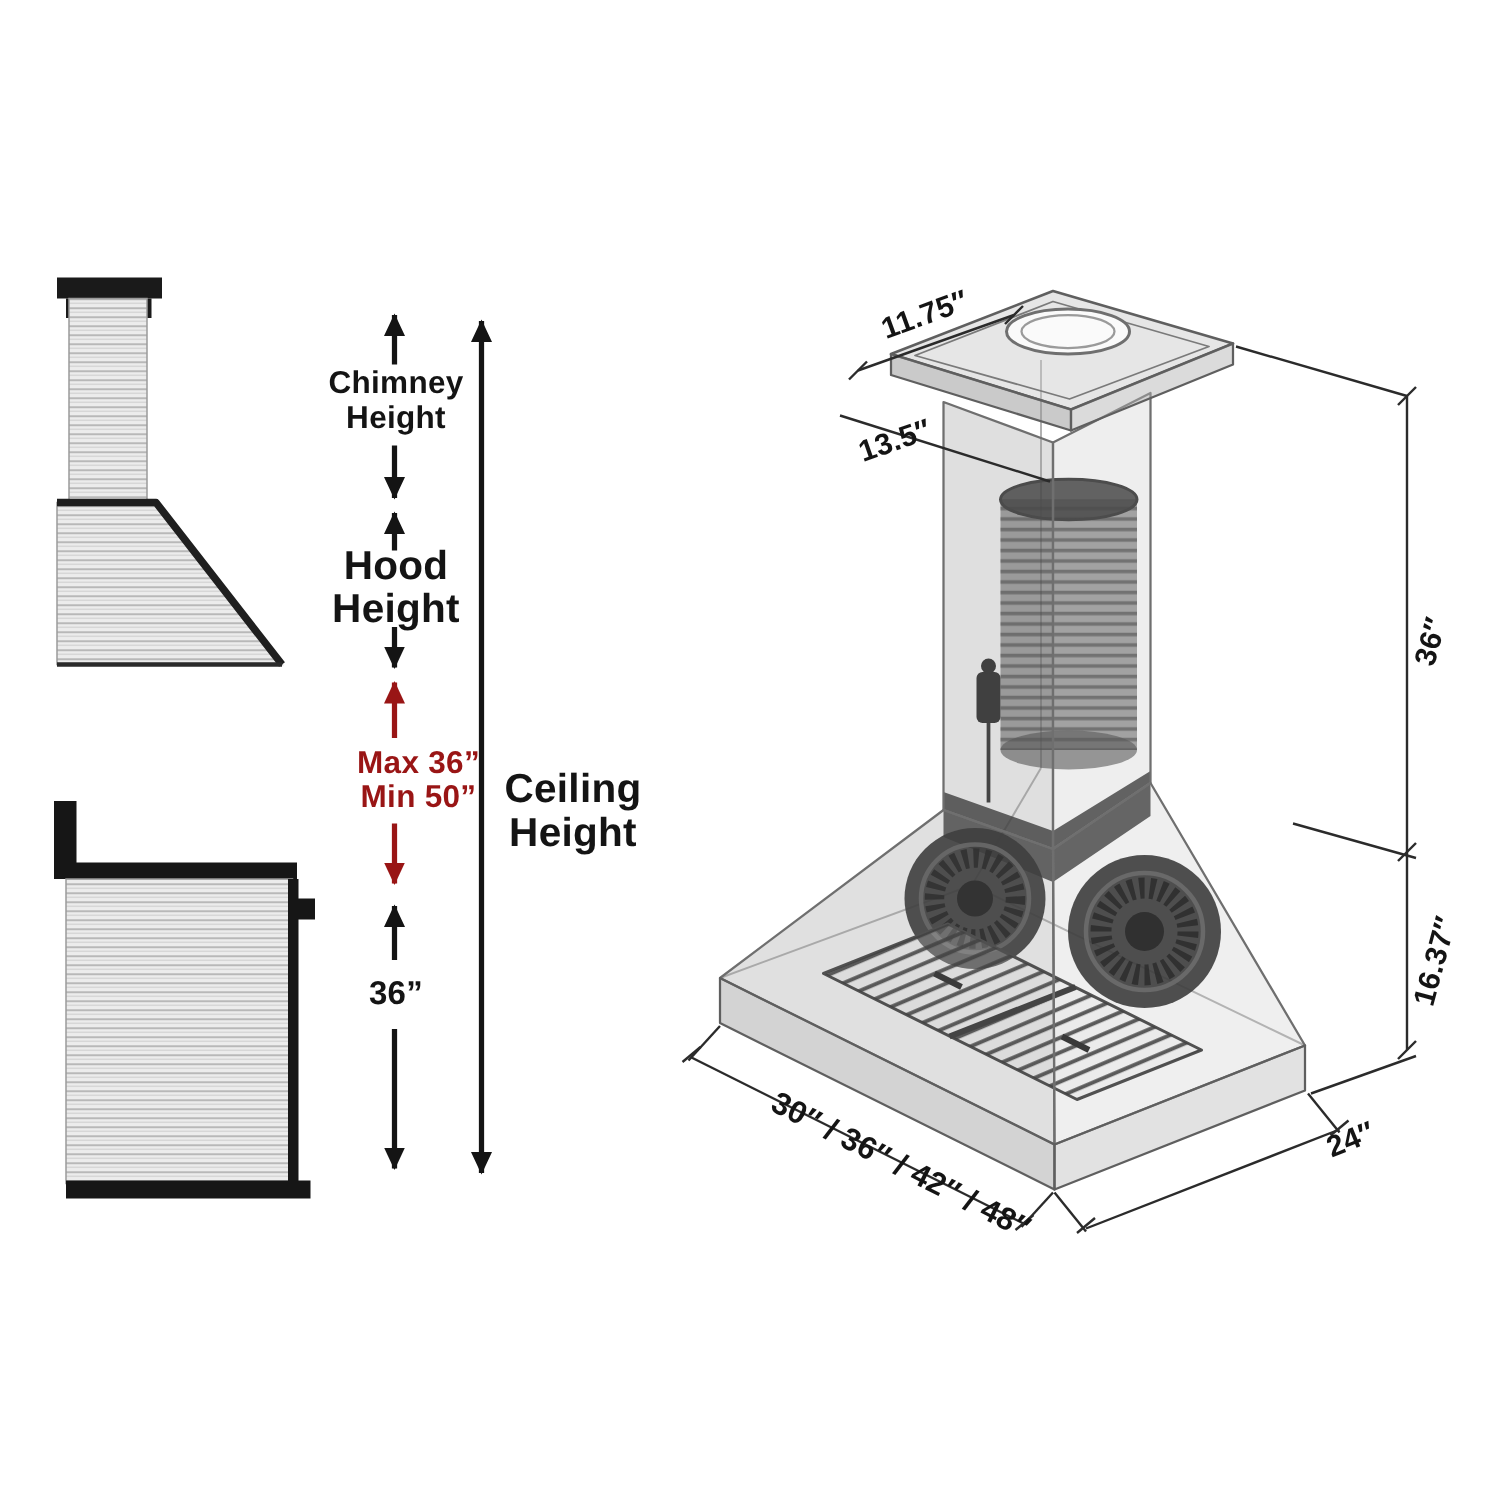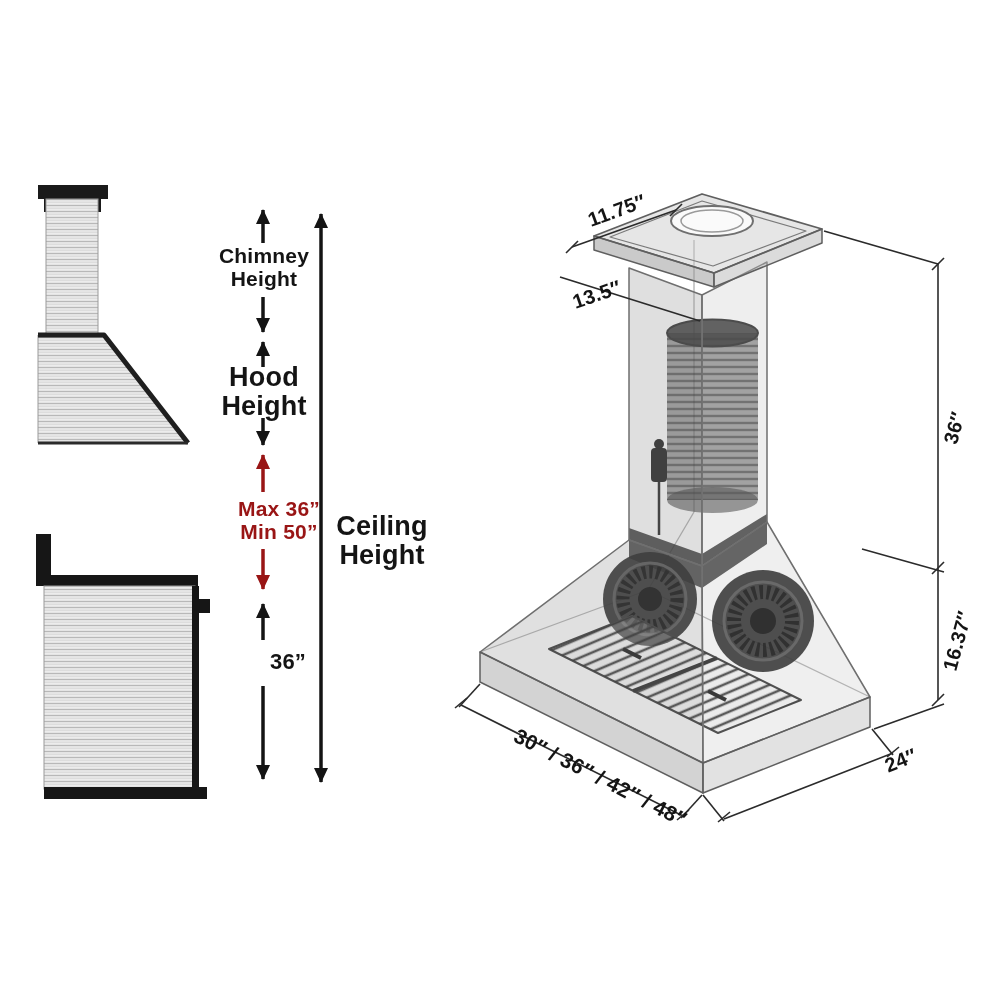--- a/index.html
+++ b/index.html
@@ -172,21 +172,21 @@
 <div class="label" style="left:264px; top:392px; font-size:27px;">
   <div>Hood</div>
   <div>Height</div>
 </div>
 
 <div class="label red" style="left:264px; top:521px; font-size:21px;margin-left:15px;">
   <div>Max 36”</div>
   <div>Min 50”</div>
 </div>
 
-<div class="label" style="left:264px; top:662px; font-size:22px;margin-left:24px;">
+<div class="label" style="left:264px; top:662px; font-size:22px;">
   <div>36”</div>
 </div>
 
 <div class="label big" style="left:382px; top:541px; font-size:27px;">
   <div>Ceiling</div>
   <div>Height</div>
 </div>
 
 <div class="label rot" style="left:617px; top:211px; font-size:20px; --r:-20deg;">11.75″</div>
 

